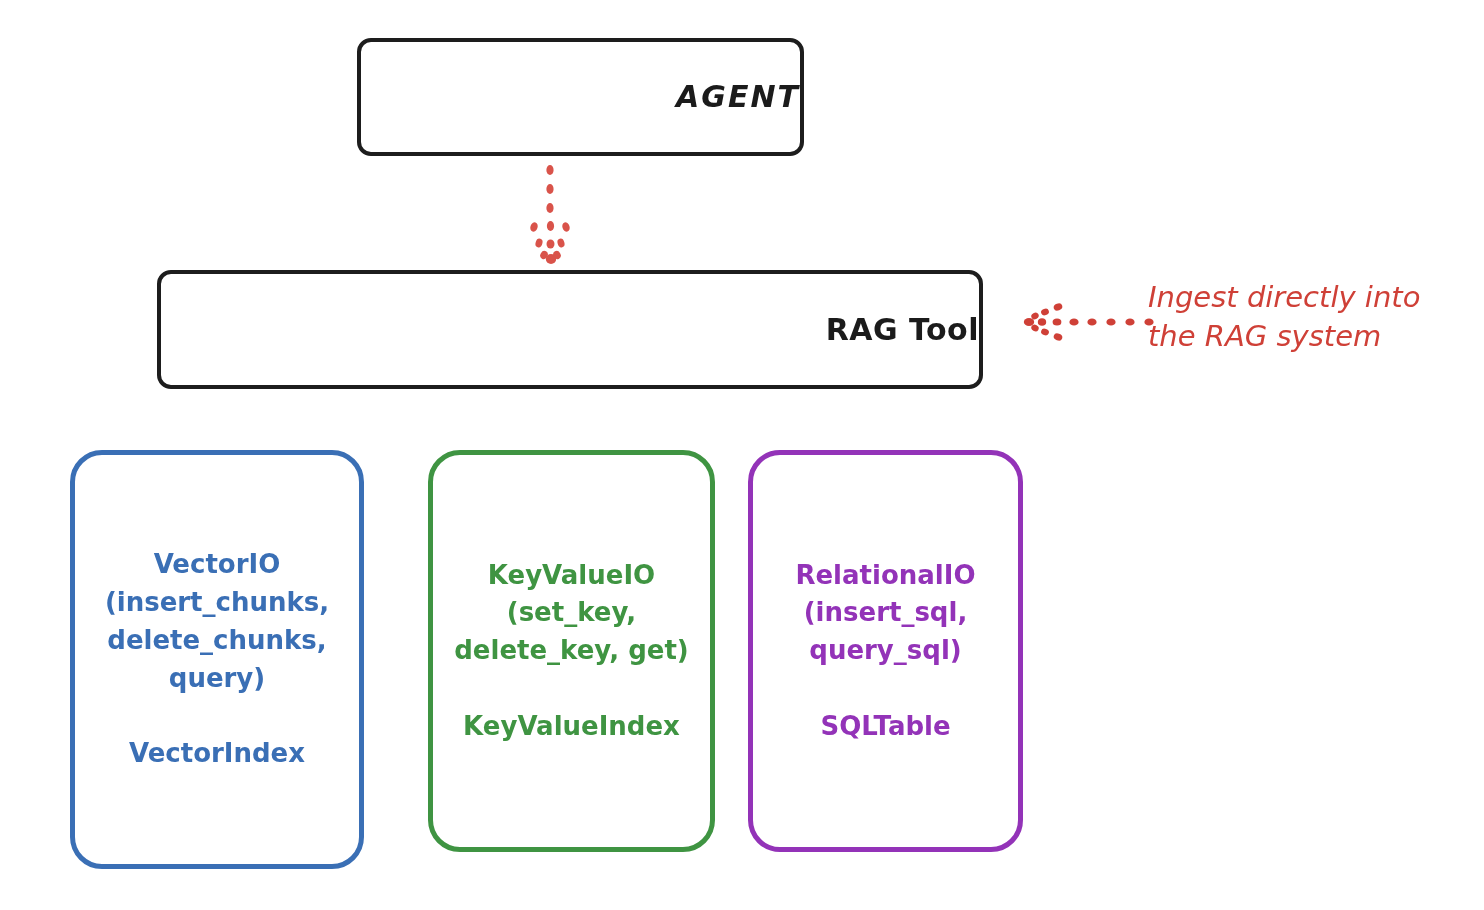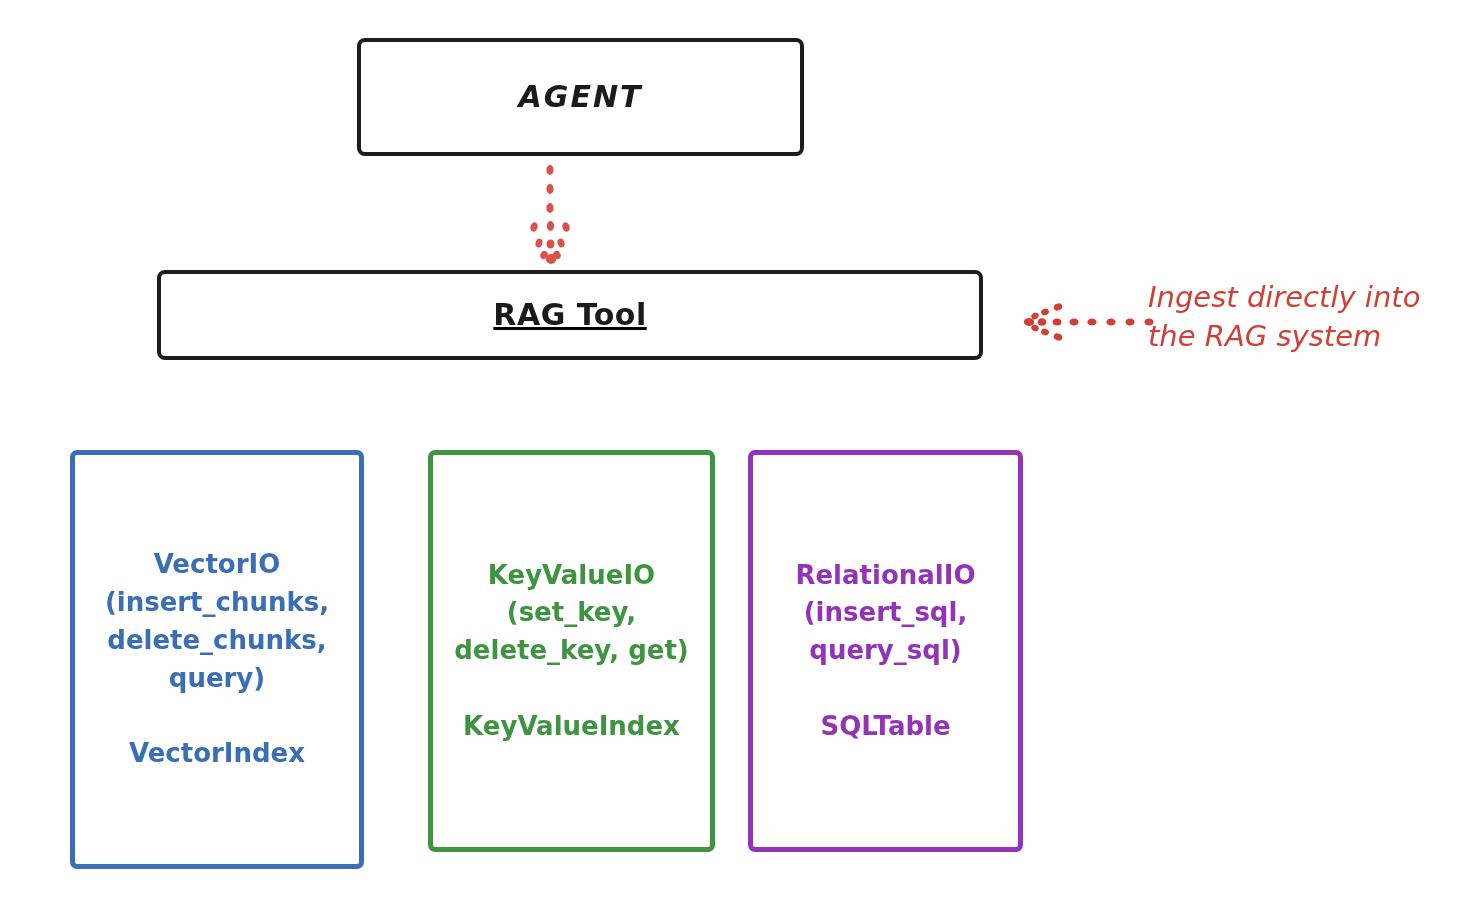--- a/index.html
+++ b/index.html
@@ -29,21 +29,22 @@
     text-align: center;
   }
   .node-label {
     white-space: pre-line;
     line-height: 1.32;
   }
 
   
   .box-black {
     border: 4px solid #1d1d1d;
-    border-radius: 8px;
+    border-radius: 14px;
+    justify-content: flex-end;
   }
   .box-black .node-label {
     color: #1b1b1b;
     font-family: "DejaVu Sans", sans-serif;
     font-weight: 600;
   }
 
   #agent-box {
     left: 357px;
     top: 38px;
@@ -53,33 +54,32 @@
   #agent-box .node-label {
     font-size: 30px;
     font-style: italic;
     letter-spacing: 2px;
   }
 
   #rag-tool-box {
     left: 157px;
     top: 270px;
     width: 826px;
-    height: 90px;
-    text-decoration: underline;
+    height: 119px;
   }
   #rag-tool-box .node-label {
     font-size: 30px;
     letter-spacing: 0.5px;
   }
 
   
   .box-color {
     border-width: 5px;
     border-style: solid;
-    border-radius: 7px;
+    border-radius: 32px;
   }
   .box-color .node-label {
     font-size: 26px;
     font-weight: 600;
     line-height: 1.45;
   }
 
   #vector-io-box {
     left: 70px;
     top: 450px;

